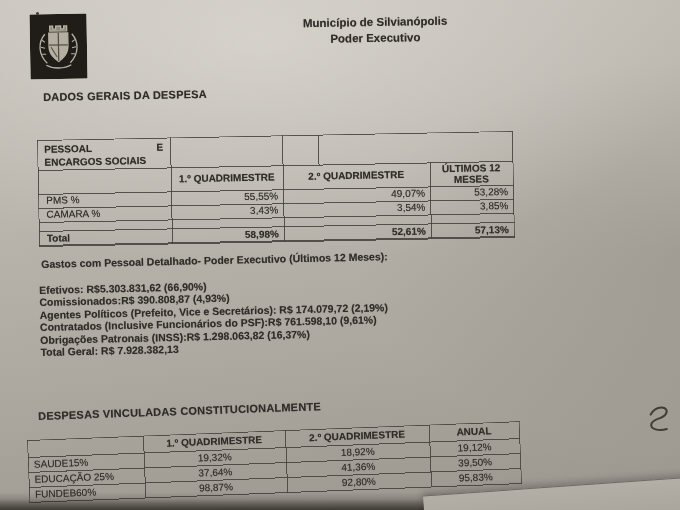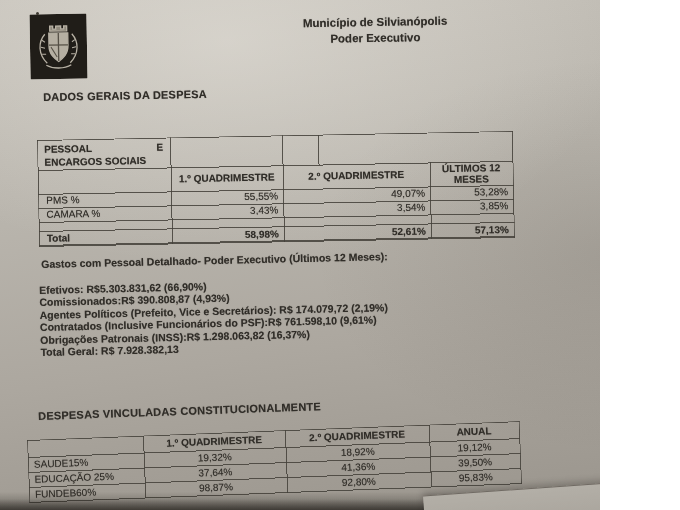--- a/index.html
+++ b/index.html
@@ -1,18 +1,18 @@
 <!DOCTYPE html>
 <html><head>
 <meta charset="utf-8">
 <style>
   html,body{margin:0;padding:0;}
   body{width:680px;height:510px;overflow:hidden;font-family:"Liberation Sans","DejaVu Sans",sans-serif;}
   .photo{
-    position:relative;width:600px;height:510px;overflow:hidden;
+    position:relative;width:680px;height:510px;overflow:hidden;
     background:
       radial-gradient(120% 80% at 38% 8%, rgba(238,235,228,0.45) 0%, rgba(238,235,228,0) 55%),
       radial-gradient(90% 70% at 102% 50%, rgba(70,64,56,0.14) 0%, rgba(70,64,56,0) 55%),
       linear-gradient(172deg,#c6c2ba 0%,#b9b5ad 36%,#aca79f 66%,#9a958d 100%);
   }
   .doc{position:absolute;inset:0;color:#302d28;filter:blur(0.3px);text-shadow:0 0 0.7px rgba(48,45,40,0.5);}
   .abs{position:absolute;}
   .cell{position:absolute;white-space:nowrap;}
   .b{font-weight:bold;}
   .ctr{text-align:center;}

